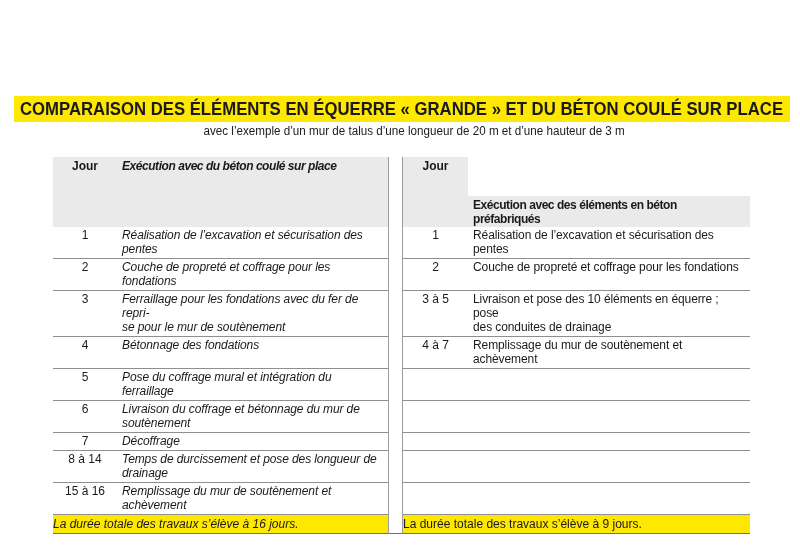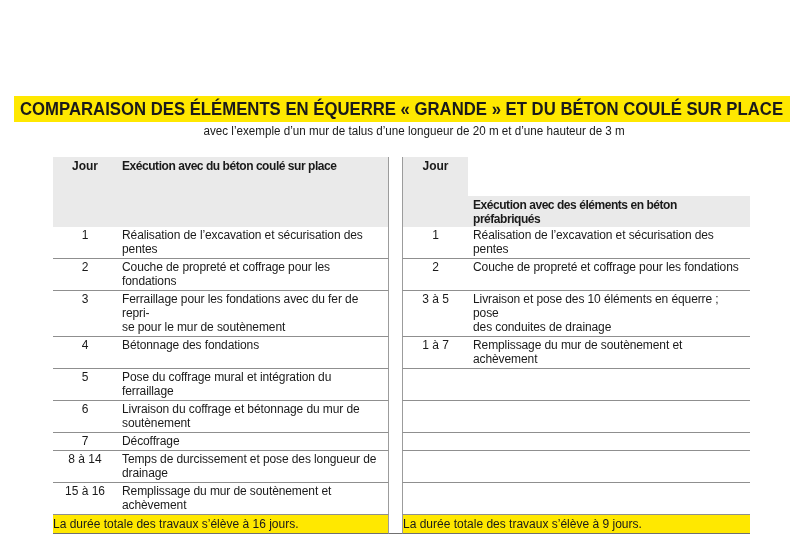--- a/index.html
+++ b/index.html
@@ -32,21 +32,21 @@
     display:grid;
     grid-template-columns:64px 272px 13px 66px 282px;
     font-size:12px; line-height:14px;
   }
   .cell { padding:1px 4px 2px 4px; }
   .jour { text-align:center; padding-left:0; padding-right:0; }
   .task { text-align:left; white-space:pre-line; padding-left:5px; padding-right:3px; letter-spacing:-0.1px; }
   .gap  { padding:0; }
 
   .bb { border-bottom:1px solid #8f8f8f; }      
-  .lt { border-right:1px solid #9c9c9c; }       
+  .lt { border-right:1px solid #9c9c9c;font-style:italic; }       
   .rj { border-left:1px solid #9c9c9c; }        
 
   .hdr { font-weight:bold; padding-top:2px; padding-bottom:1px; }
   .hdr.task { letter-spacing:-0.45px; }
 
   .total {
     text-align:left; padding:2px 0 2px;
     border-bottom:1px solid #707070;
   }
   .gap-foot { border-bottom:1px solid #707070; }
@@ -92,21 +92,21 @@
   <div class="cell task bb lt">Ferraillage pour les fondations avec du fer de repri-
 se pour le mur de soutènement</div>
   <div class="cell gap"></div>
   <div class="cell jour bb rj">3 à 5</div>
   <div class="cell task bb">Livraison et pose des 10 éléments en équerre ; pose
 des conduites de drainage</div>
 
   <div class="cell jour bb">4</div>
   <div class="cell task bb lt">Bétonnage des fondations</div>
   <div class="cell gap"></div>
-  <div class="cell jour bb rj">1 à 7</div>
+  <div class="cell jour bb rj">4 à 7</div>
   <div class="cell task bb">Remplissage du mur de soutènement et
 achèvement</div>
 
   <div class="cell jour bb">5</div>
   <div class="cell task bb lt">Pose du coffrage mural et intégration du ferraillage</div>
   <div class="cell gap"></div>
   <div class="cell jour bb rj"></div>
   <div class="cell task bb"></div>
 
   <div class="cell jour bb">6</div>

